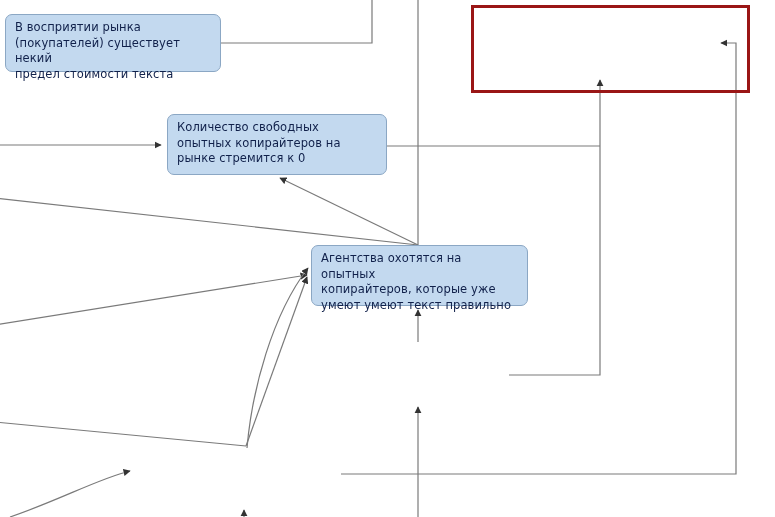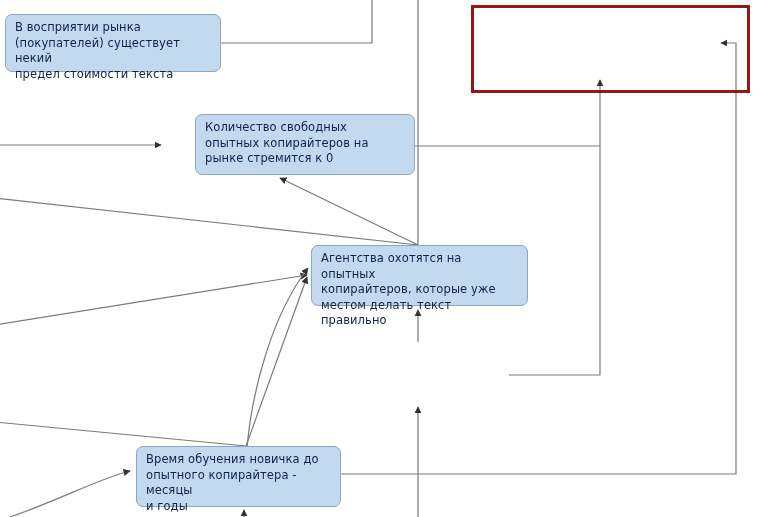--- a/index.html
+++ b/index.html
@@ -90,27 +90,24 @@
 
     </g>
   </svg>
 
   <div class="selection-box" style="left:471px; top:5px; width:279px; height:88px;"></div>
 
   <div class="node" style="left:5px; top:14px; width:216px; height:58px;">В восприятии рынка
 (покупателей) существует некий
 предел стоимости текста</div>
 
-  <div class="node" style="left:167px; top:114px; width:220px; height:61px;margin-left:28px;">Количество свободных
+  <div class="node" style="left:167px; top:114px; width:220px; height:61px;">Количество свободных
 опытных копирайтеров на
 рынке стремится к 0</div>
 
 
   <div class="node" style="left:311px; top:245px; width:217px; height:61px;">Агентства охотятся на опытных
 копирайтеров, которые уже
-местом делать текст правильно</div>
+умеют умеют текст правильно</div>
 
 
-  <div class="node" style="left:136px; top:446px; width:205px; height:61px;">Время обучения новичка до
-опытного копирайтера - месяцы
-и годы</div>
 
 </div>
 
 </body></html>

